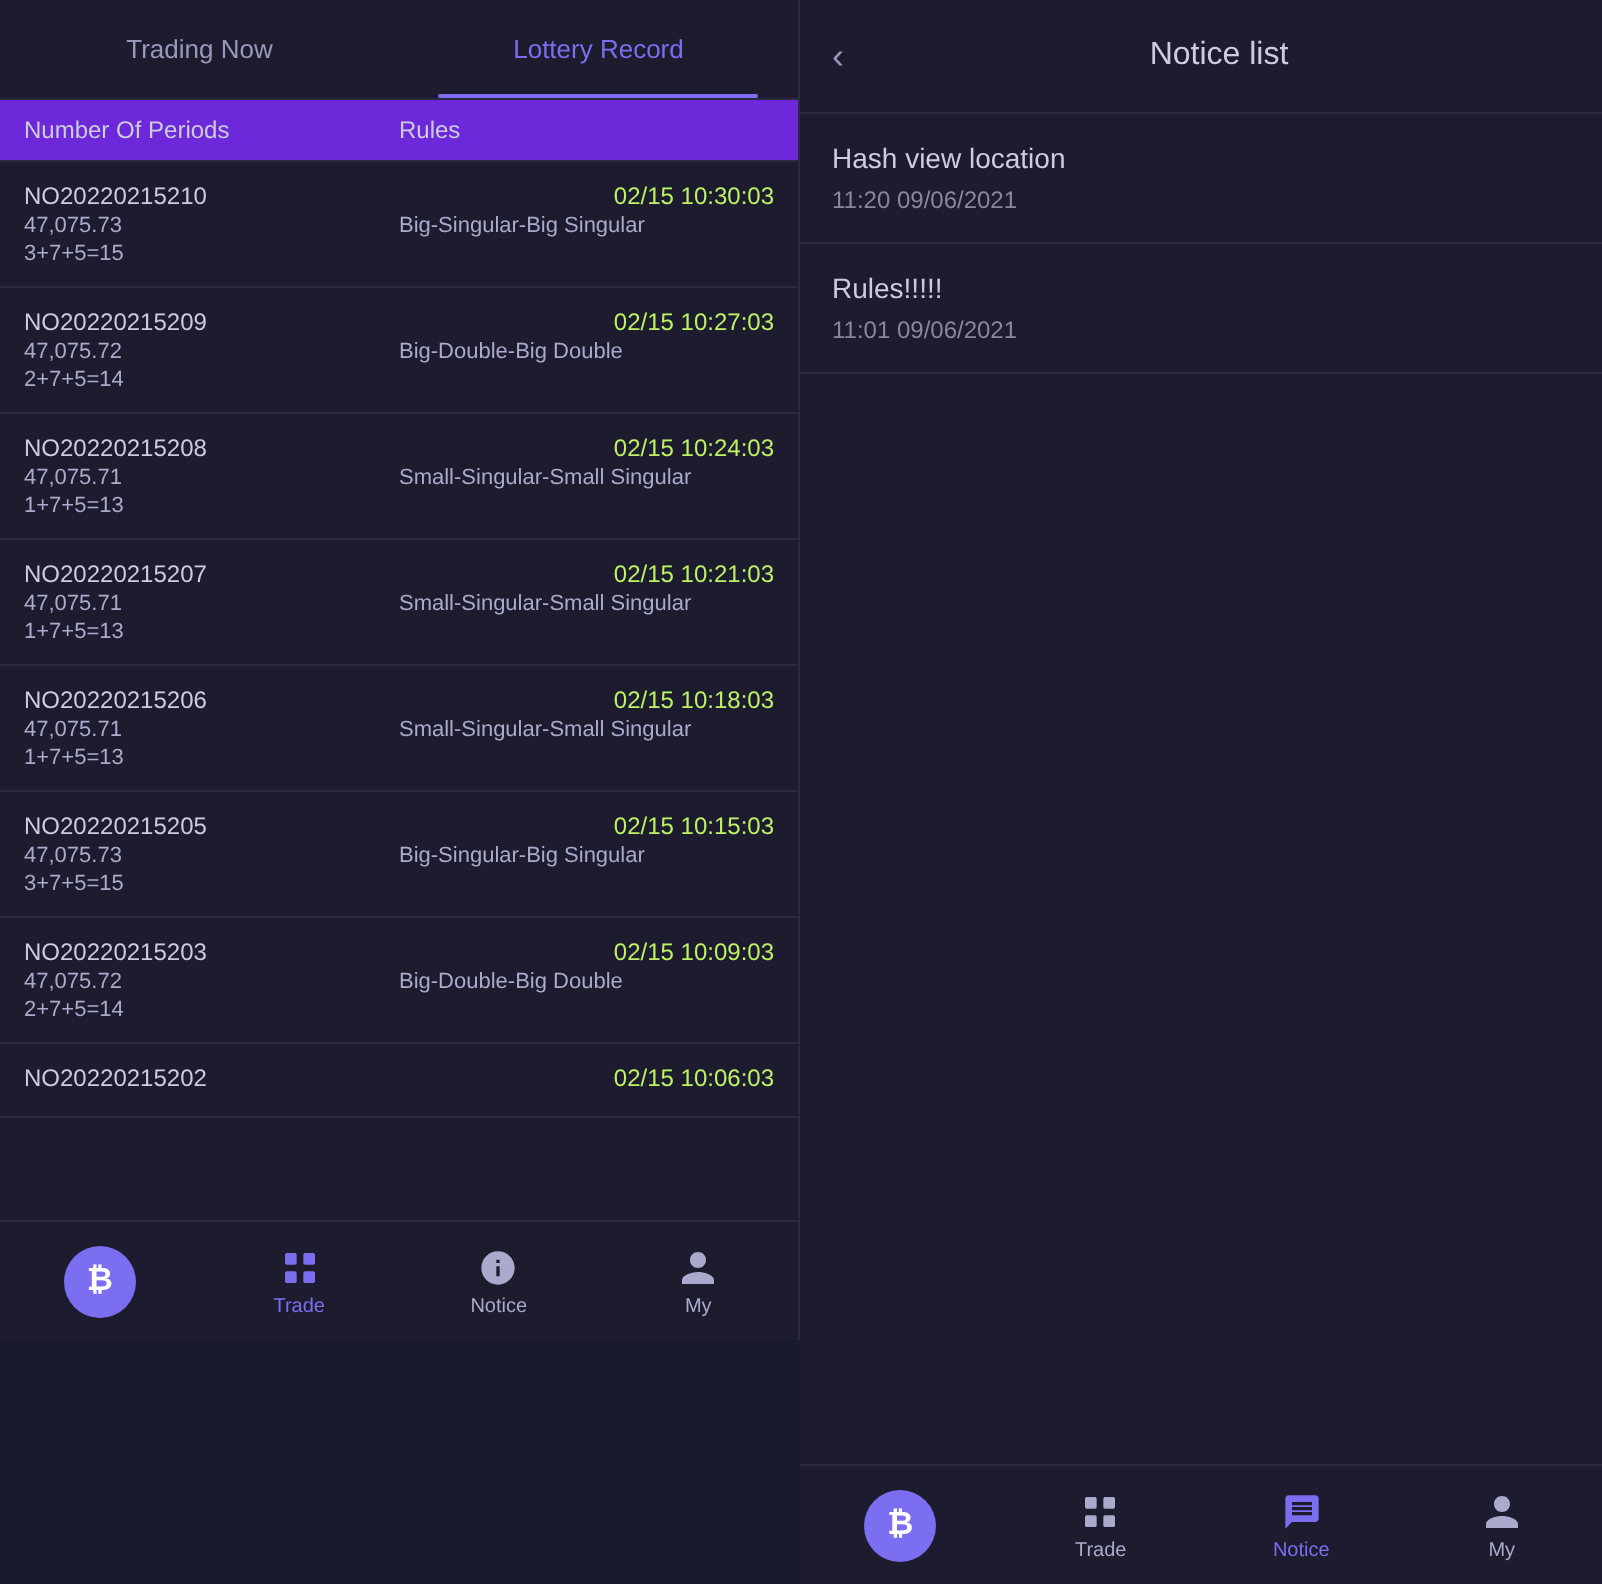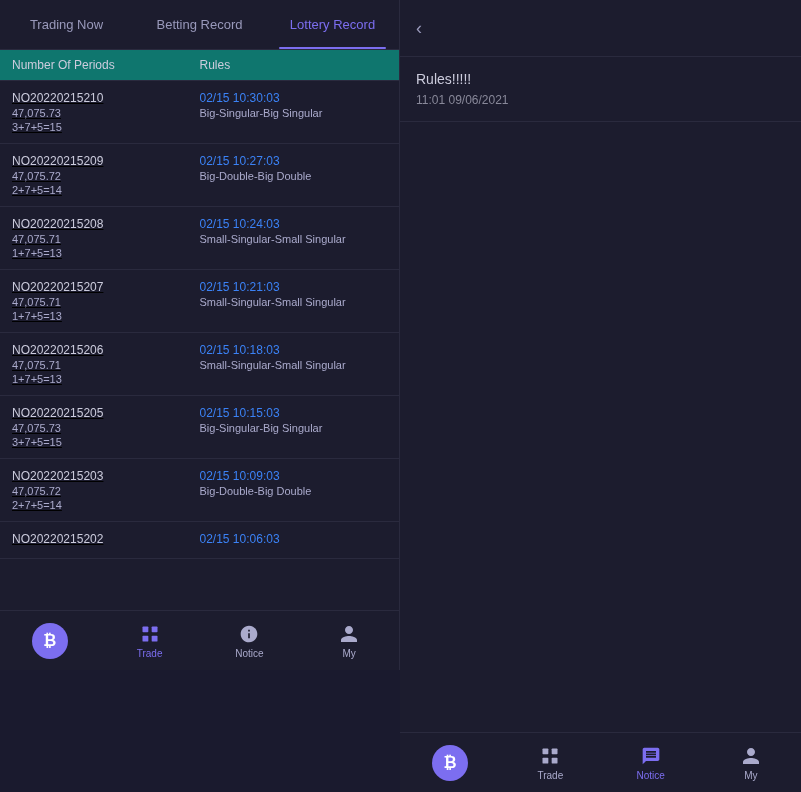--- a/index.html
+++ b/index.html
@@ -53,21 +53,21 @@
       left: 10%;
       width: 80%;
       height: 2px;
       background: #7c6ef0;
       border-radius: 2px;
     }
 
     .table-header {
       display: flex;
       padding: 8px 12px;
-      background: #0f766e;
+      background: #6d28d9;
       border-bottom: 1px solid #2a2a3e;
     }
 
     .table-header .col1 {
       flex: 1;
       font-size: 12px;
       color: #ccccdd;
     }
 
     .table-header .col2 {
@@ -83,21 +83,20 @@
 
     .record-row {
       display: flex;
       padding: 10px 12px;
       border-bottom: 1px solid #2a2a3e;
       align-items: flex-start;
     }
 
     .record-col1 {
       flex: 1;
-      text-decoration: underline;
     }
 
     .record-col2 {
       flex: 1;
     }
 
     .record-id {
       font-size: 12px;
       color: #ccccdd;
       margin-bottom: 2px;
@@ -109,22 +108,23 @@
       margin-bottom: 2px;
     }
 
     .record-formula {
       font-size: 11px;
       color: #aaaacc;
     }
 
     .record-time {
       font-size: 12px;
-      color: #3b82f6;
+      color: #bef264;
       margin-bottom: 2px;
+      text-align: right;
     }
 
     .record-state {
       font-size: 11px;
       color: #aaaacc;
     }
 
     .bottom-nav {
       height: 60px;
       background: #1c1c2e;
@@ -246,23 +246,20 @@
   </style>
 </head>
 <body>
 
 <div class="left-panel">
 
   <div class="tab-bar">
     <div class="tab-item">
       <span>Trading Now</span>
     </div>
-    <div class="tab-item">
-      <span>Betting Record</span>
-    </div>
     <div class="tab-item active">
       <span>Lottery Record</span>
     </div>
   </div>
 
   <div class="table-header">
     <div class="col1">Number Of Periods</div>
     <div class="col2">Rules</div>
   </div>
 
@@ -388,23 +385,28 @@
       </div>
       <span class="nav-label">My</span>
     </div>
   </div>
 </div>
 
 <div class="right-panel">
 
   <div class="right-header">
     <div class="back-btn">‹</div>
+    <div class="right-title">Notice list</div>
   </div>
 
   <div class="notice-list">
+  <div class="notice-item">
+      <div class="notice-title">Hash view location</div>
+      <div class="notice-time">11:20 09/06/2021</div>
+    </div>
       <div class="notice-item">
       <div class="notice-title">Rules!!!!!</div>
       <div class="notice-time">11:01 09/06/2021</div>
     </div>
     </div>
 
   <div class="right-bottom-nav">
     <div class="nav-item">
       <div class="bitcoin-circle">₿</div>
     </div>

